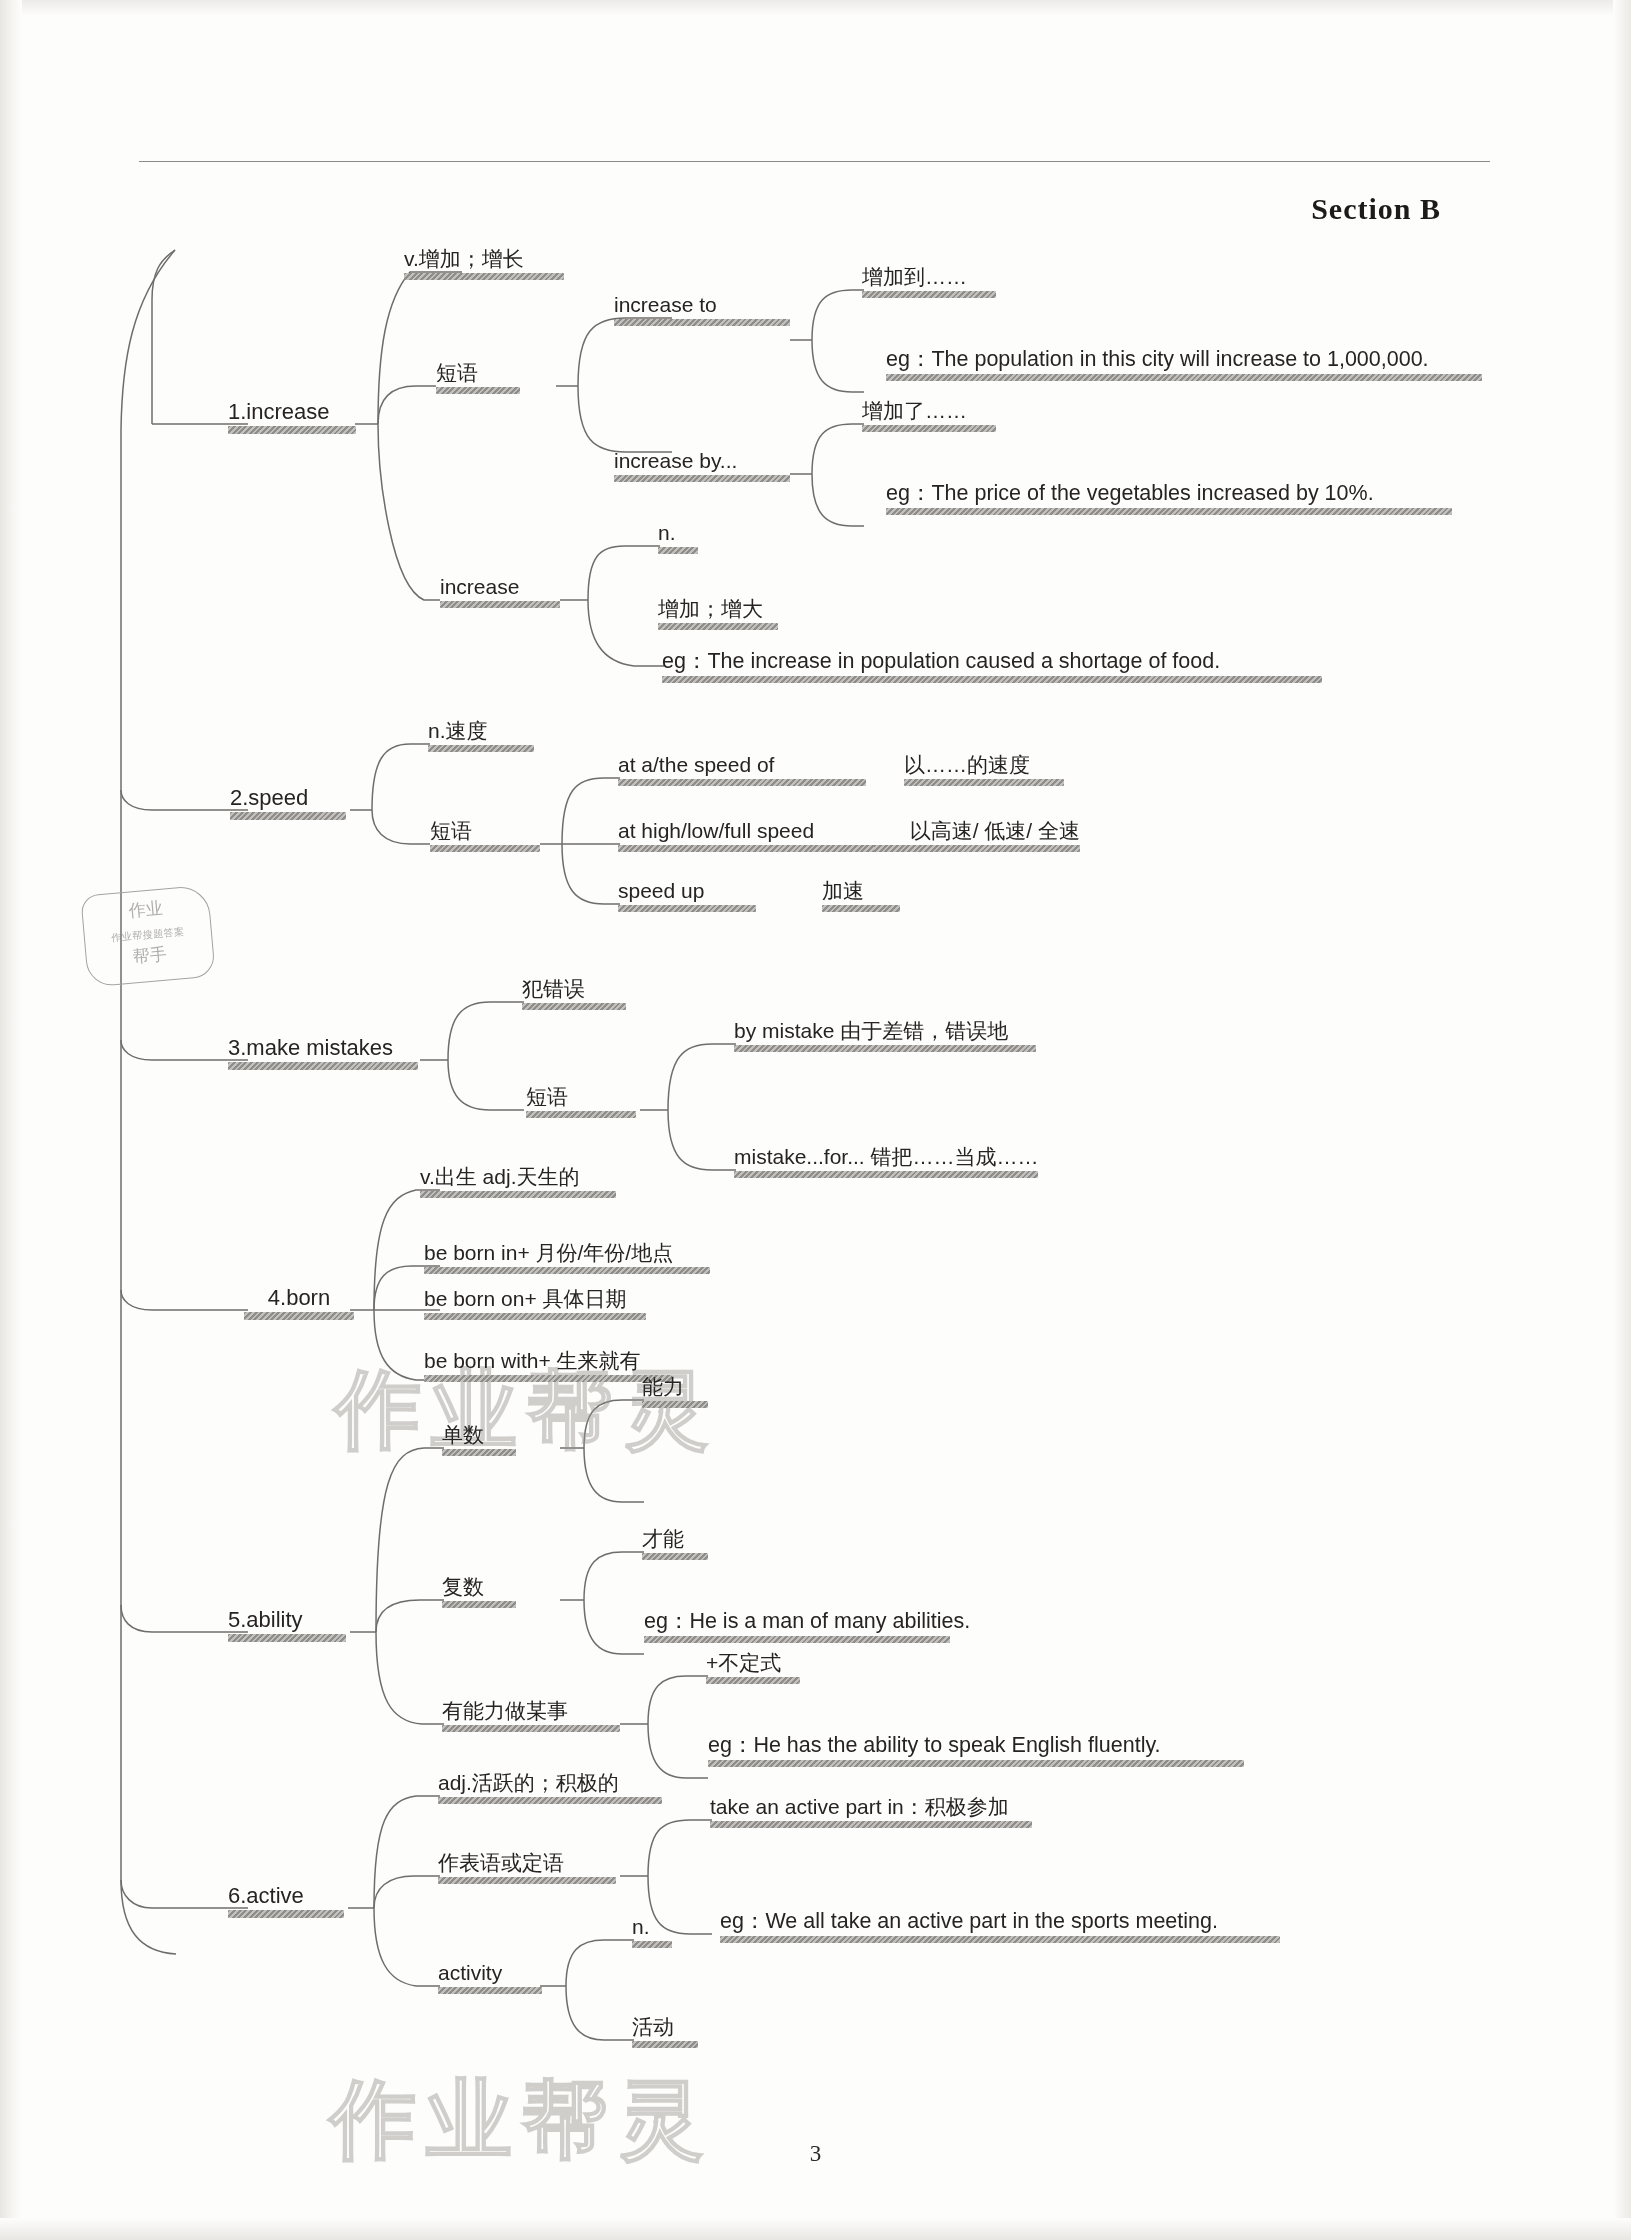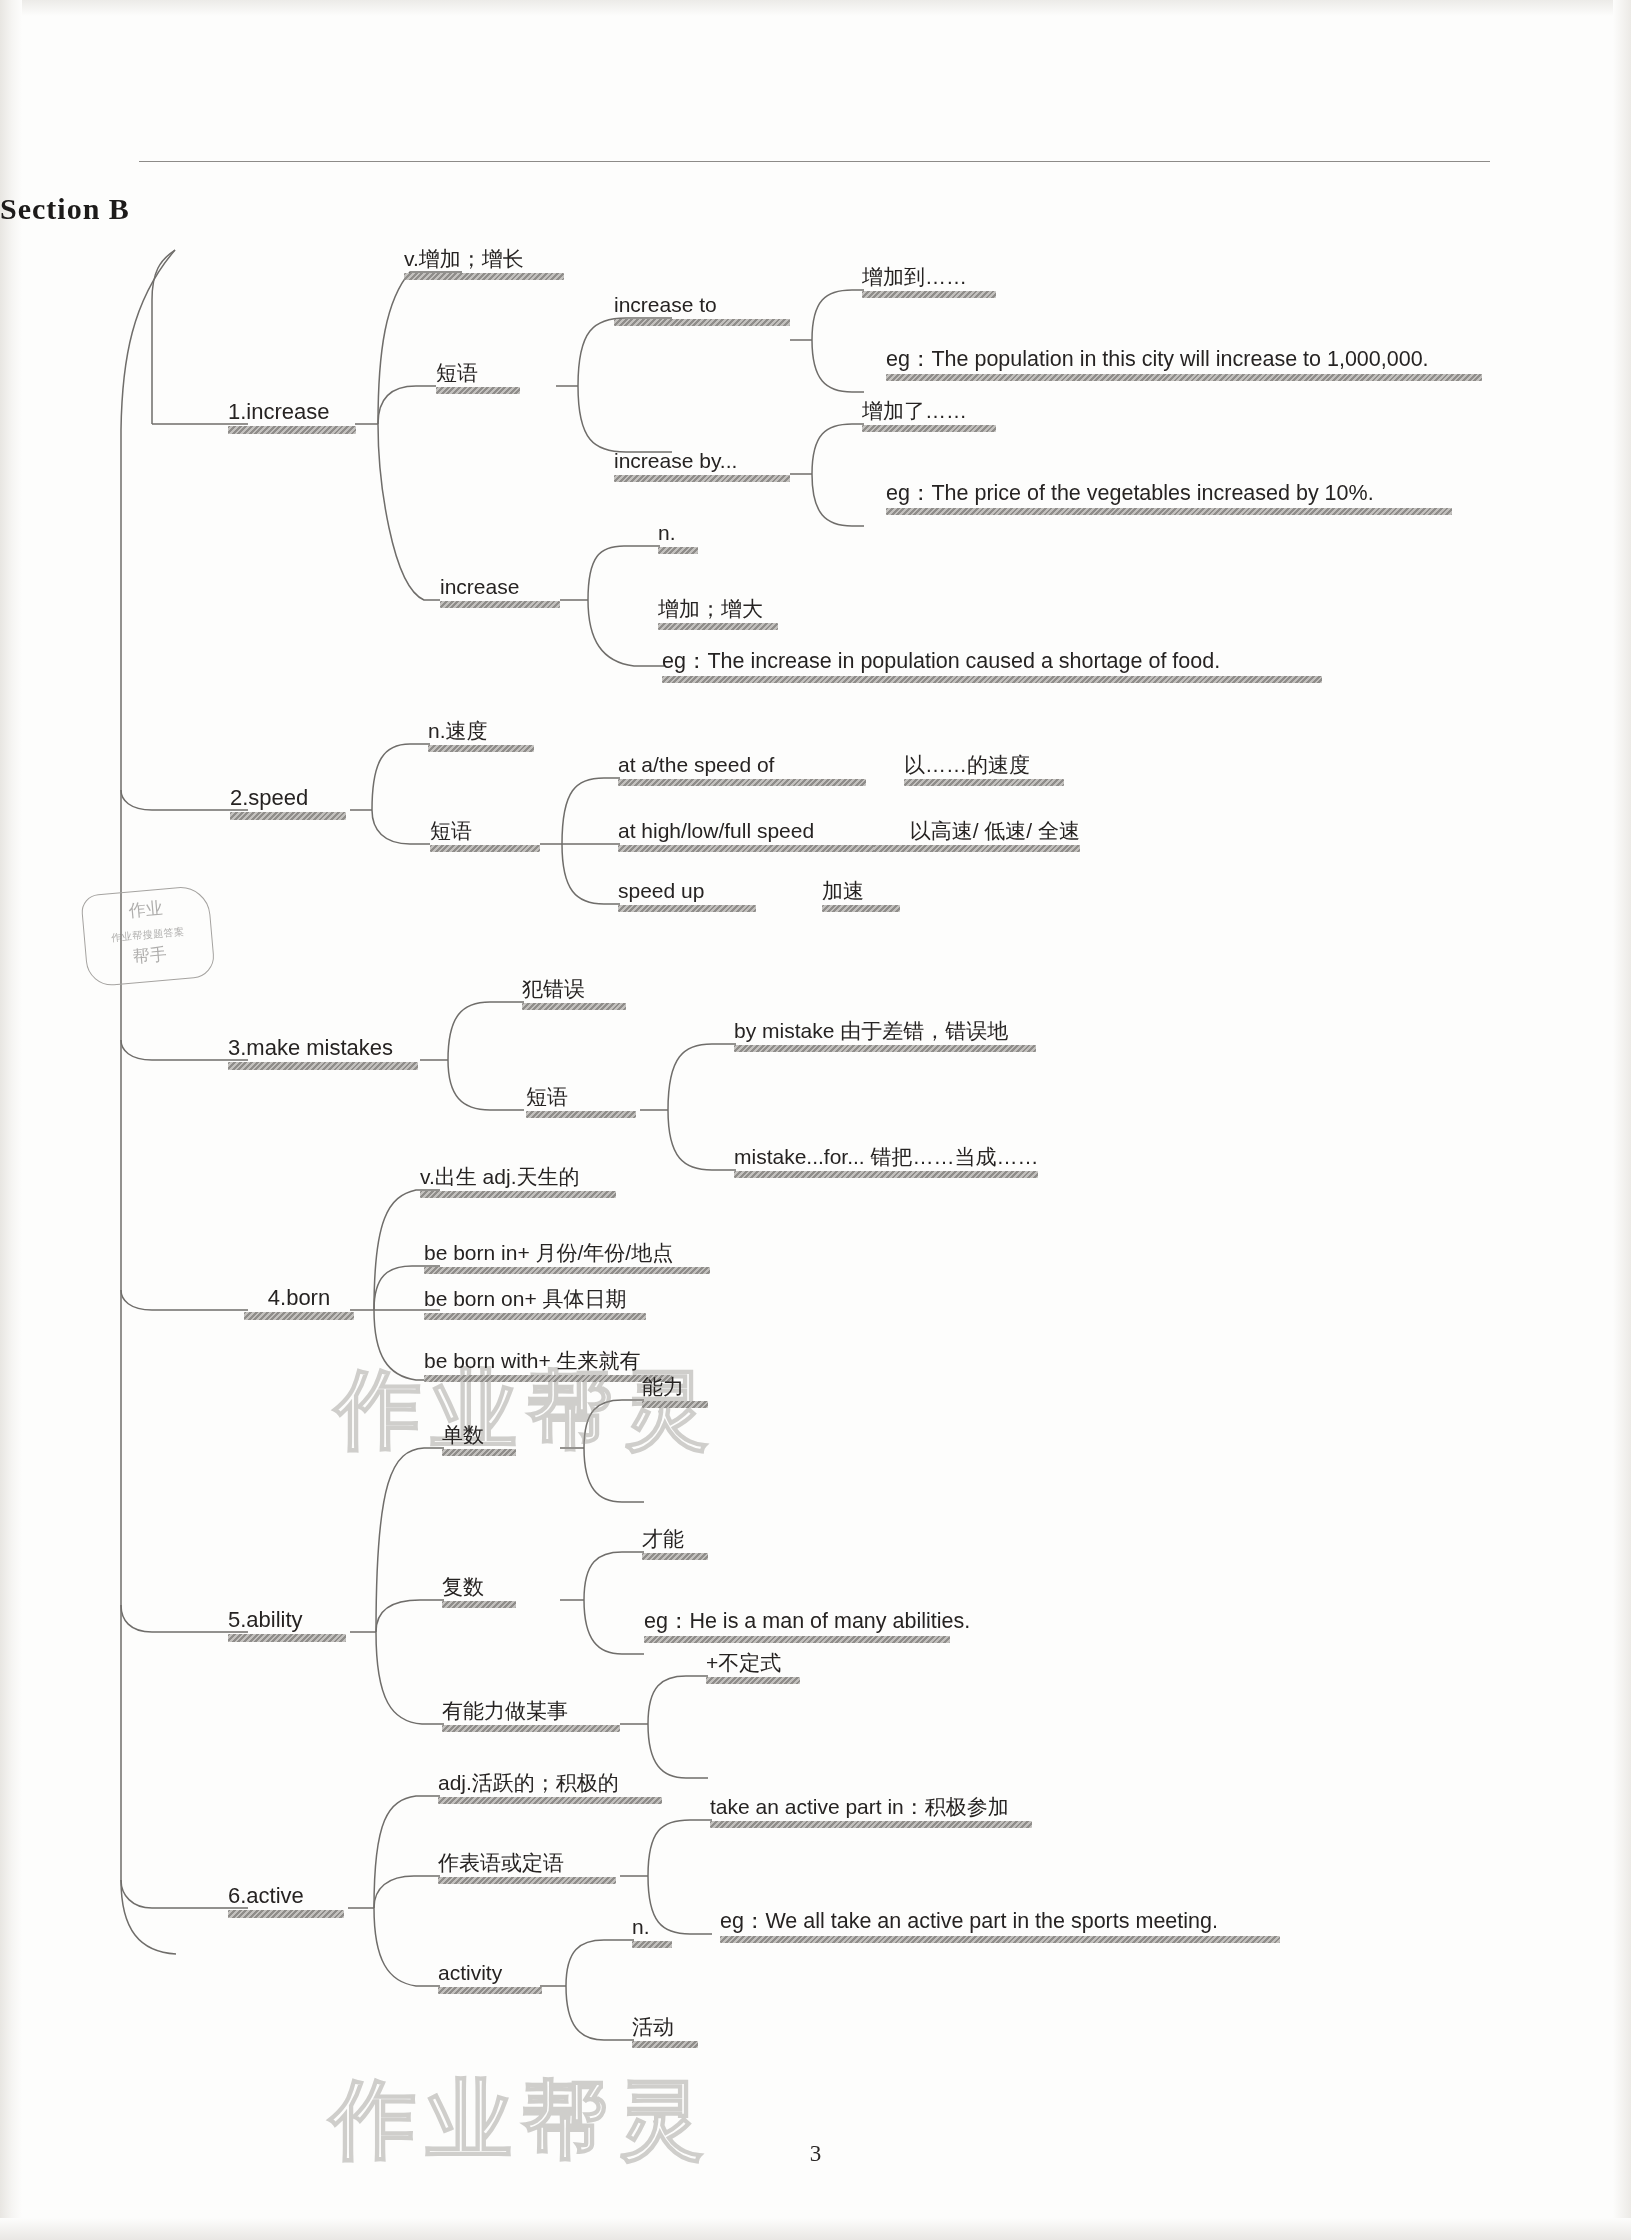--- a/index.html
+++ b/index.html
@@ -62,21 +62,21 @@
     left: 139px; top: 161px;
     width: 1351px; height: 1px;
     background: #8d8b88;
   }
 
   
   .section-title {
     position: absolute;
     left: 0; top: 192px;
     width: 1441px;
-    text-align: left;
+    text-align: right;
     font-family: "Liberation Serif", serif;
     font-weight: bold;
     font-size: 30px;
     letter-spacing: 1px;
     color: #1d1b1a;
   }
 
   
   .page-number {
     position: absolute;
@@ -432,20 +432,24 @@
   </div>
 
   <div class="node lvl2" style="left:442px; top:1700px;">
     <span class="node-text">有能力做某事</span>
     <span class="bar" style="width:178px;"></span>
   </div>
   <div class="node lvl3" style="left:706px; top:1652px;">
     <span class="node-text">+不定式</span>
     <span class="bar" style="width:94px;"></span>
   </div>
+  <div class="node eg" style="left:708px; top:1734px;">
+    <span class="node-text">eg：He has the ability to speak English fluently.</span>
+    <span class="bar" style="width:536px;"></span>
+  </div>
 
   <div class="node lvl1" style="left:228px; top:1884px;">
     <span class="node-text">6.active</span>
     <span class="bar" style="width:116px;"></span>
   </div>
   <div class="node lvl2" style="left:438px; top:1772px;">
     <span class="node-text">adj.活跃的；积极的</span>
     <span class="bar" style="width:224px;"></span>
   </div>
   <div class="node lvl2" style="left:438px; top:1852px;">

